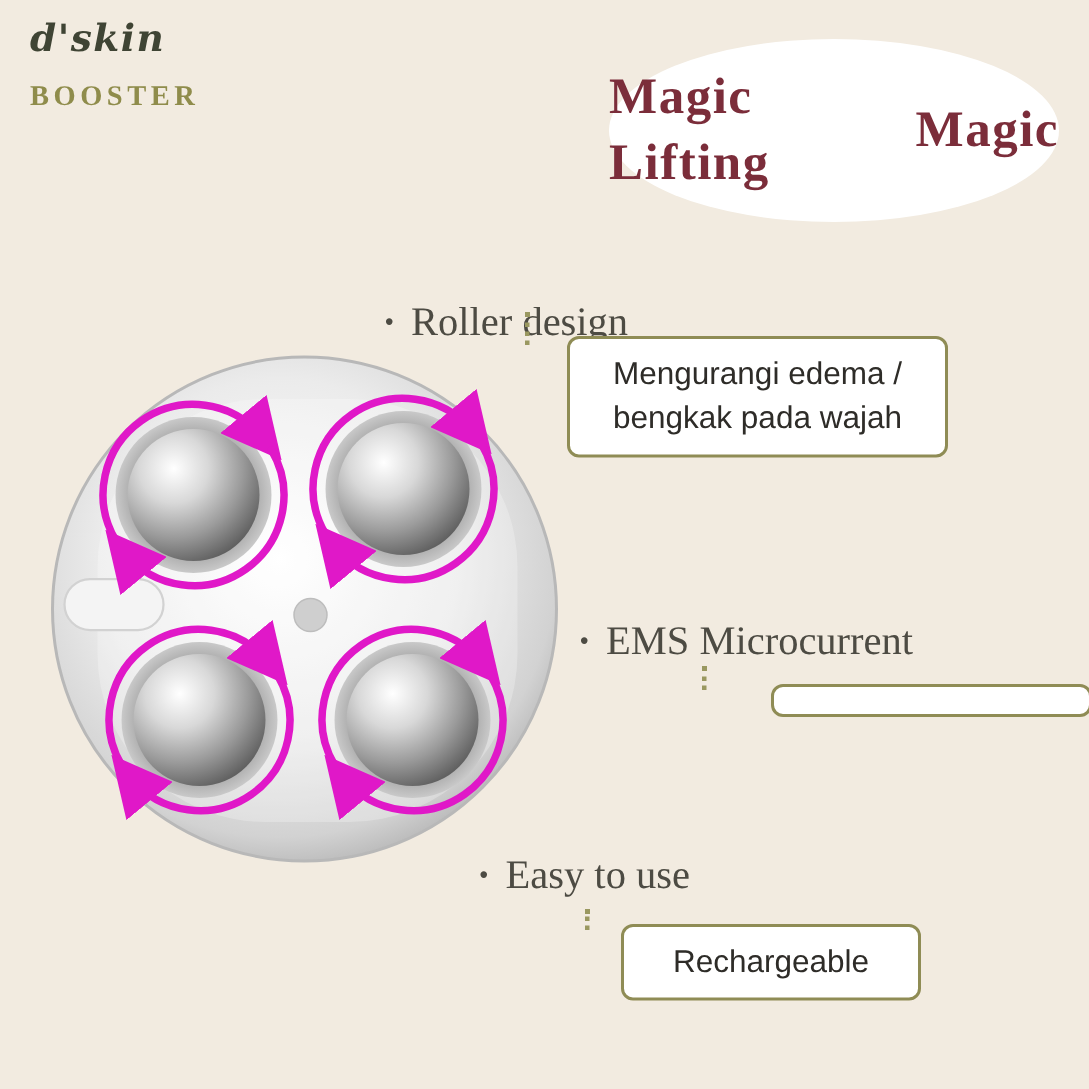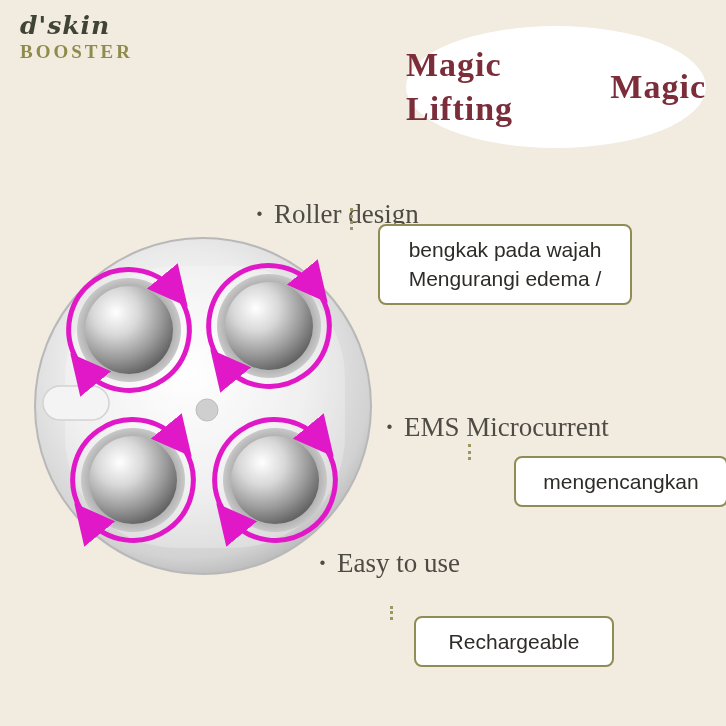--- a/index.html
+++ b/index.html
@@ -8,21 +8,21 @@
     overflow:hidden;font-family:"Liberation Serif",serif;
   }
   
   .logo{position:absolute;left:20px;top:12px;line-height:1.1;}
   .logo-script{
     font-family:"DejaVu Serif",serif;font-style:italic;font-weight:bold;
     font-size:25px;color:#3f4434;letter-spacing:1px;
   }
   .logo-sub{
     font-family:"Liberation Serif",serif;font-weight:bold;font-size:19px;
-    color:#8f8c4b;letter-spacing:3px;margin-top:2px;
+    color:#8f8c4b;letter-spacing:3px;margin-top:15px;
   }
   
   .badge{
     position:absolute;left:406px;top:26px;width:300px;height:122px;
     background:#ffffff;border-radius:50%;
     display:flex;flex-direction:row;align-items:center;justify-content:center;
   }
   .badge span{
     font-family:"Liberation Serif",serif;font-weight:bold;font-size:34px;
     color:#7b2d3a;line-height:1.3;letter-spacing:1px;
@@ -30,21 +30,21 @@
   
   .product{position:absolute;left:25px;top:228px;}
   
   .flabel{
     position:absolute;font-family:"Liberation Serif",serif;font-size:27px;
     color:#4d4b43;white-space:nowrap;
   }
   .flabel .bullet{margin-right:10px;font-weight:bold;}
   .f1-label{left:255px;top:176px;margin-top:23px;}
   .f2-label{left:385px;top:412px;text-align:right;}
-  .f3-label{left:318px;top:548px;}
+  .f3-label{left:318px;top:568px;}
   
   .dotline{position:absolute;width:0;border-left:3px dotted #9a9860;}
   .f1-line{left:350px;top:208px;height:22px;}
   .f2-line{left:468px;top:444px;height:16px;}
   .f3-line{left:390px;top:606px;height:14px;}
   
   .fbox{
     position:absolute;background:#ffffff;border:2px solid #8f8c55;border-radius:8px;
     text-align:center;font-family:"Liberation Sans",sans-serif;font-size:21px;
     color:#2e2c28;padding:9px 10px;line-height:1.4;
@@ -120,30 +120,29 @@
       <path d="M 198 282 A 60 60 0 0 1 296 213.4" marker-end="url(#arrowM)"></path>
       <path d="M 302 222 A 60 60 0 0 1 204 290.6" marker-end="url(#arrowM)"></path>
     </g>
   </svg>
 
   <div class="flabel f1-label">
     <span class="bullet">·</span><span>Roller design</span>
   </div>
   <div class="dotline f1-line"></div>
   <div class="fbox f1-box">
+    <span>Mengurangi edema /</span>
     <span>bengkak pada wajah</span>
-    <span>Mengurangi edema /</span>
   </div>
 
   <div class="flabel f2-label">
     <span class="bullet">·</span><span>EMS Microcurrent</span>
   </div>
   <div class="dotline f2-line"></div>
   <div class="fbox f2-box">
-    <span>mengencangkan</span>
   </div>
 
   <div class="flabel f3-label">
     <span class="bullet">·</span><span>Easy to use</span>
   </div>
   <div class="dotline f3-line"></div>
   <div class="fbox f3-box">
     <span>Rechargeable</span>
     <span></span>
   </div>

